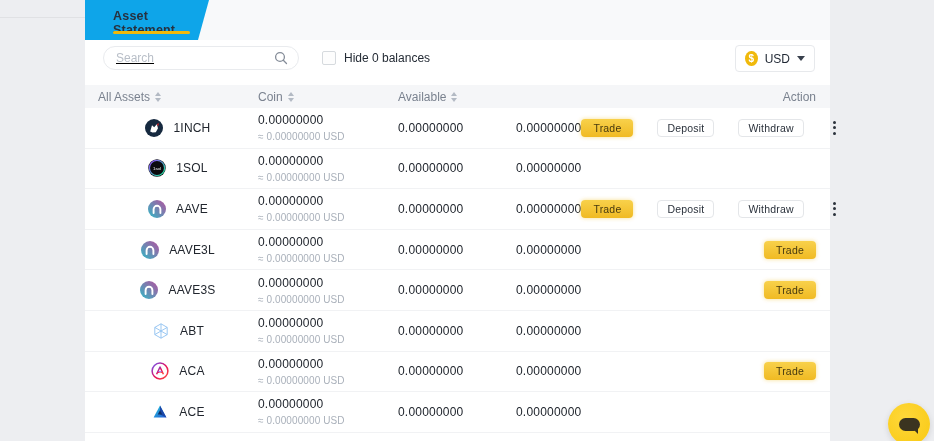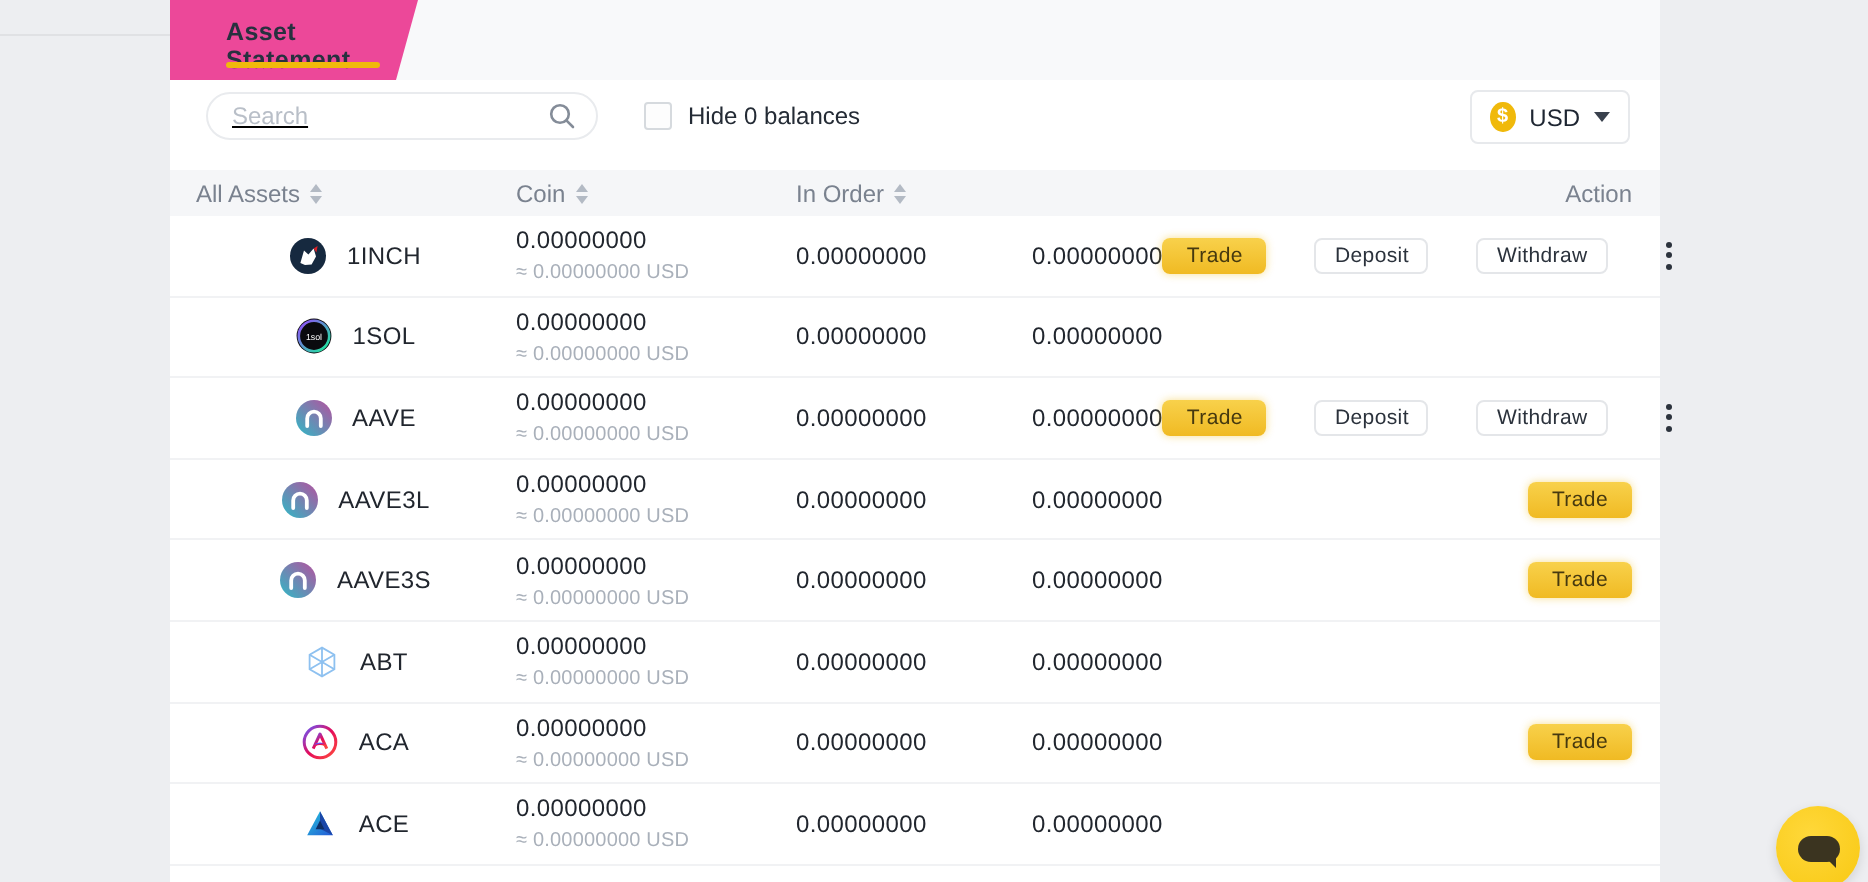--- a/index.html
+++ b/index.html
@@ -3,21 +3,21 @@
 <meta charset="utf-8">
 <style>
   * { margin:0; padding:0; box-sizing:border-box; }
   html,body { width:934px; height:441px; overflow:hidden; }
   body { font-family:"Liberation Sans","DejaVu Sans",sans-serif; background:#edeef1; position:relative; }
 
   .left-line { position:absolute; left:0; top:17px; width:85px; height:1px; background:rgba(0,0,0,.05); }
 
   
   .tabstrip { position:absolute; left:85px; top:0; width:745px; height:40px; background:#f8f9fa; }
-  .active-tab { position:absolute; left:0; top:0; width:124px; height:40px; background:#ec4899;
+  .active-tab { position:absolute; left:0; top:0; width:124px; height:40px; background:#0ea5e9;
     clip-path:polygon(0 0,100% 0,calc(100% - 11px) 100%,0 100%); }
   .tab-label { position:absolute; left:28px; top:9px; font-size:12.5px; font-weight:600; color:#27313f; letter-spacing:.2px; }
   .tab-underline { position:absolute; left:28px; top:31px; width:77px; height:3px; border-radius:2px; background:#f0b90b; }
 
   
   .card { position:absolute; left:85px; top:40px; width:745px; height:401px; background:#ffffff; }
 
   
   .toolbar { position:relative; height:45px; }
   .search-box { position:absolute; left:18px; top:6px; width:196px; height:24px; border:1px solid #e9ebee;
@@ -123,21 +123,21 @@
           </span>
       </div>
       <div class="hcell">
         <span>Coin</span>
         <span class="sort">
             <i class="tri up"></i>
             <i class="tri down"></i>
           </span>
       </div>
       <div class="hcell">
-        <span>In Order</span>
+        <span>Available</span>
         <span class="sort">
             <i class="tri up"></i>
             <i class="tri down"></i>
           </span>
       </div>
       <div class="hcell right">
         <span>Action</span>
       </div>
     </div>
 

